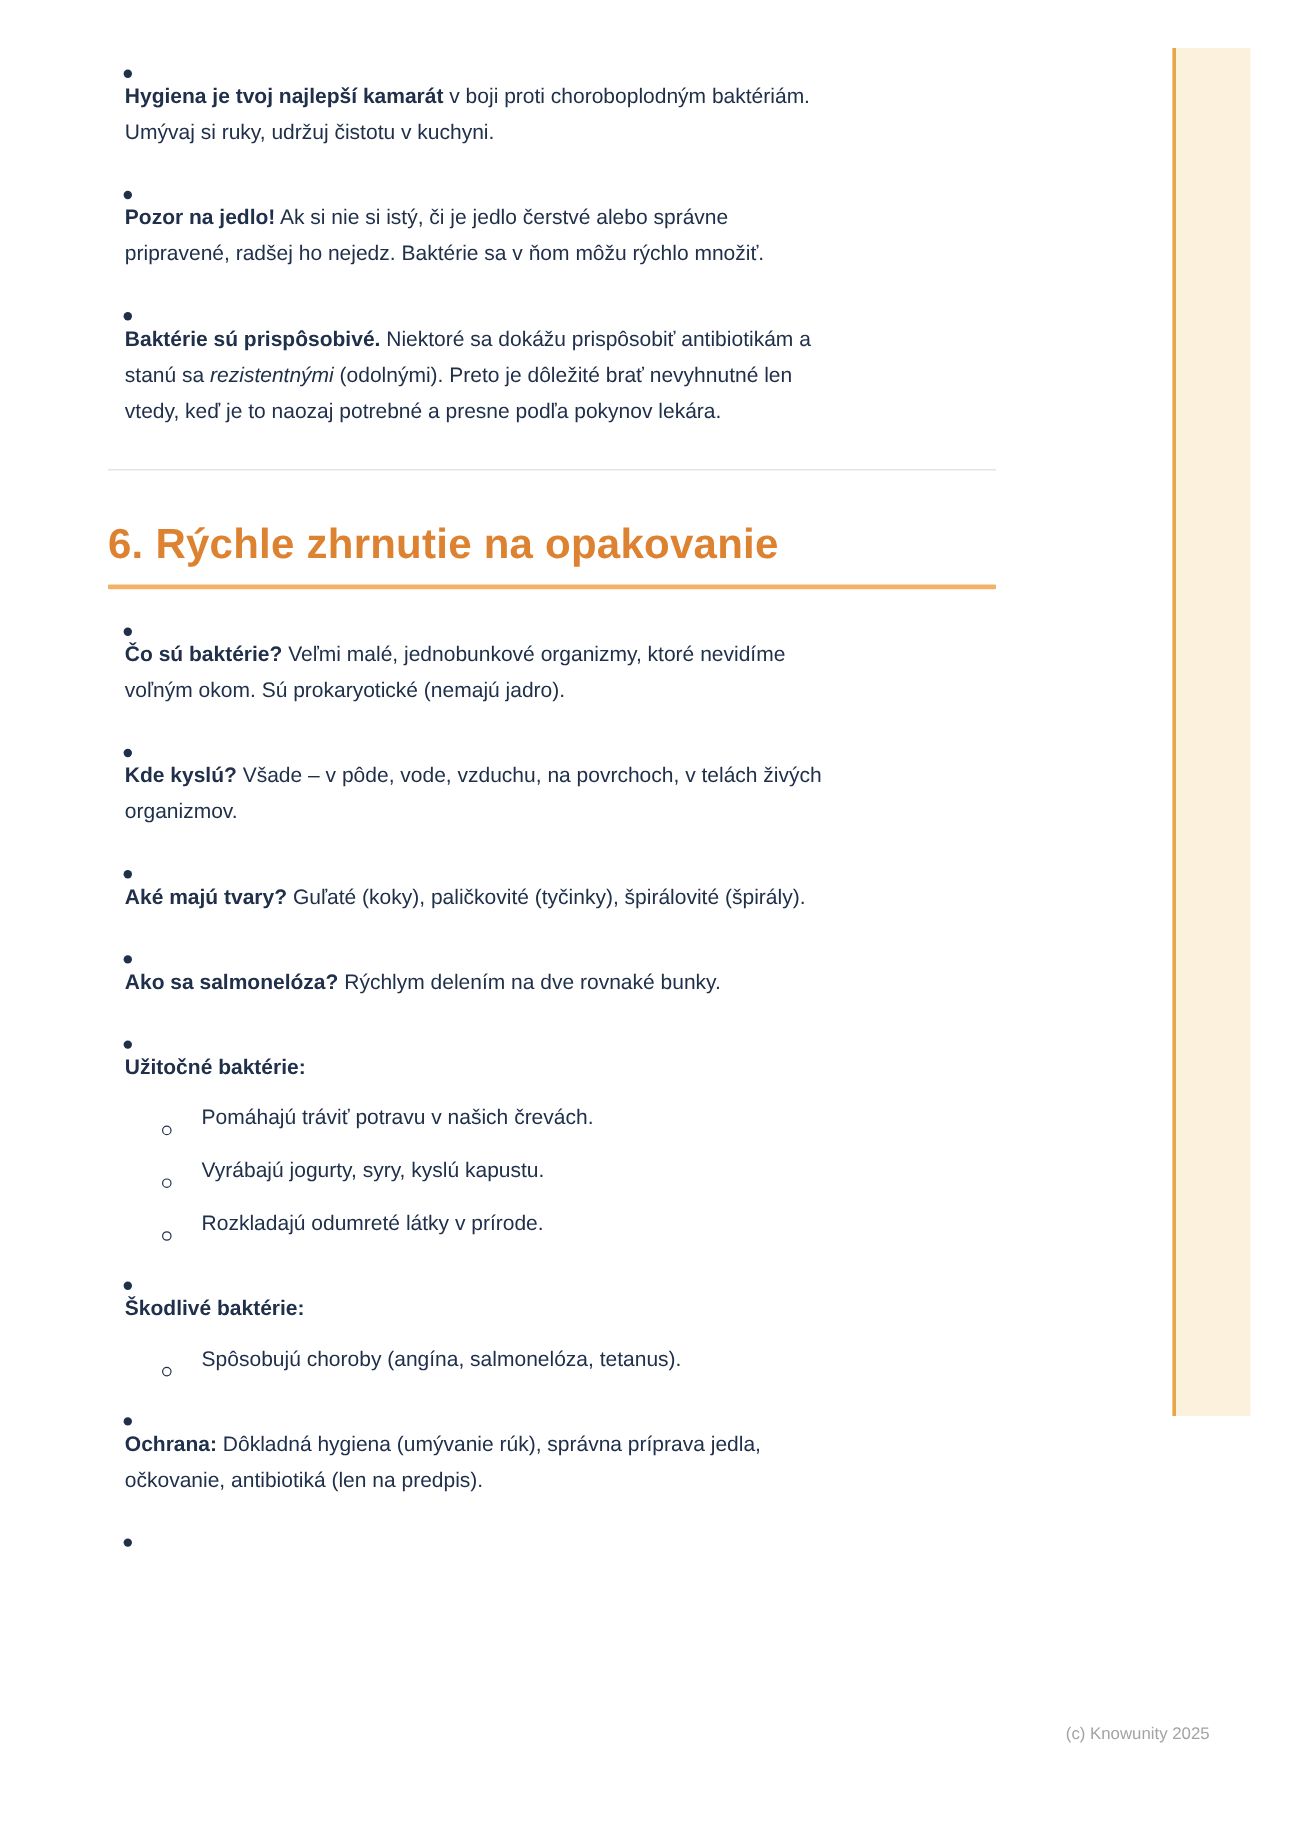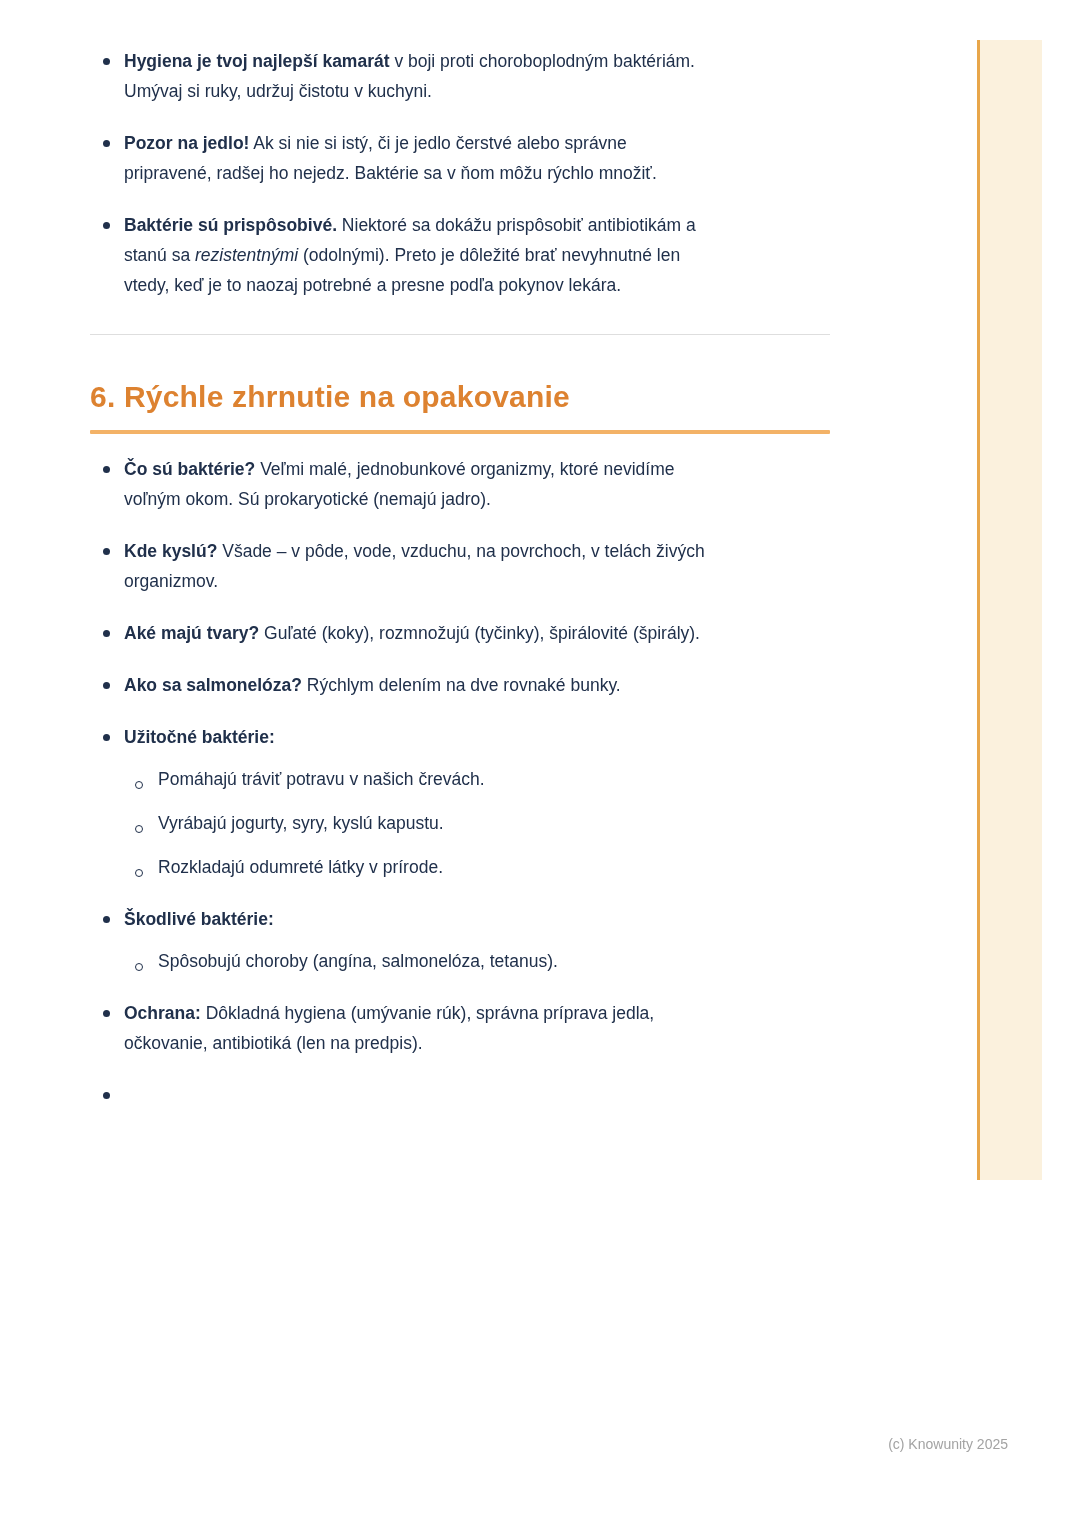--- a/index.html
+++ b/index.html
@@ -30,20 +30,21 @@
     left: 90px;
     top: 46px;
     width: 740px;
   }
   .bullet-item {
     display: flex;
     align-items: flex-start;
     margin-bottom: 22px;
     font-size: 17.5px;
     line-height: 30px;
+    flex-direction: column;
   }
   .dot {
     flex: none;
     width: 7px;
     height: 7px;
     border-radius: 50%;
     background: var(--text, #20304b);
     margin: 12px 0 0 13px;
   }
   .bullet-text {
@@ -52,41 +53,42 @@
   }
   .lead { font-weight: bold; }
   .italic { font-style: italic; }
   .divider {
     border: none;
     border-top: 1px solid #dedede;
     margin: 34px 0 0 0;
   }
   .section-heading {
     margin: 42px 0 0 0;
-    font-size: 30px;
+    font-size: 35px;
     line-height: 40px;
     font-weight: bold;
     color: var(--heading, #dd8230);
     letter-spacing: 0.2px;
   }
   .heading-underline {
     height: 4px;
     width: 100%;
     background: var(--underline, #f3b267);
     margin-top: 13px;
     border-radius: 1px;
   }
   .summary-list { margin-top: 20px; }
   .sub-list { margin-top: 12px; }
   .sub-item {
     display: flex;
-    align-items: center;
+    align-items: flex-end;
     margin-bottom: 14px;
     font-size: 17.5px;
     line-height: 30px;
+    gap: 10px;
   }
   .ring {
     flex: none;
     box-sizing: border-box;
     width: 8px;
     height: 8px;
     border: 1.5px solid var(--text, #20304b);
     border-radius: 50%;
     margin: 11px 0 0 45px;
     background: transparent;
@@ -146,21 +148,21 @@
       </div>
 
       <div class="bullet-item">
         <span class="dot"></span>
         <p class="bullet-text"><span class="lead">Kde kyslú?</span><span> Všade – v pôde, vode, vzduchu, na povrchoch, v telách živých
 organizmov.</span></p>
       </div>
 
       <div class="bullet-item">
         <span class="dot"></span>
-        <p class="bullet-text"><span class="lead">Aké majú tvary?</span><span> Guľaté (koky), rozmnožujú (tyčinky), špirálovité (špirály).</span></p>
+        <p class="bullet-text"><span class="lead">Aké majú tvary?</span><span> Guľaté (koky), paličkovité (tyčinky), špirálovité (špirály).</span></p>
       </div>
 
       <div class="bullet-item">
         <span class="dot"></span>
         <p class="bullet-text"><span class="lead">Ako sa salmonelóza?</span><span> Rýchlym delením na dve rovnaké bunky.</span></p>
       </div>
 
       <div>
         <div class="bullet-item" style="margin-bottom:0;">
           <span class="dot"></span>

